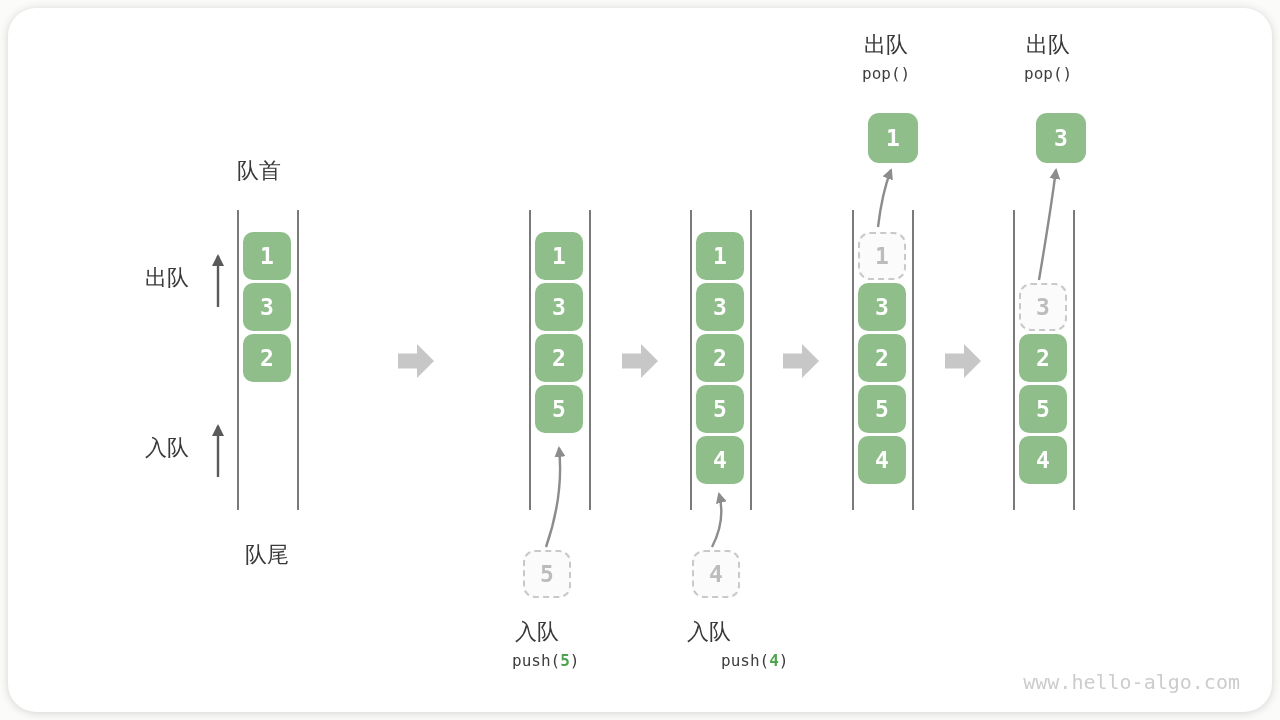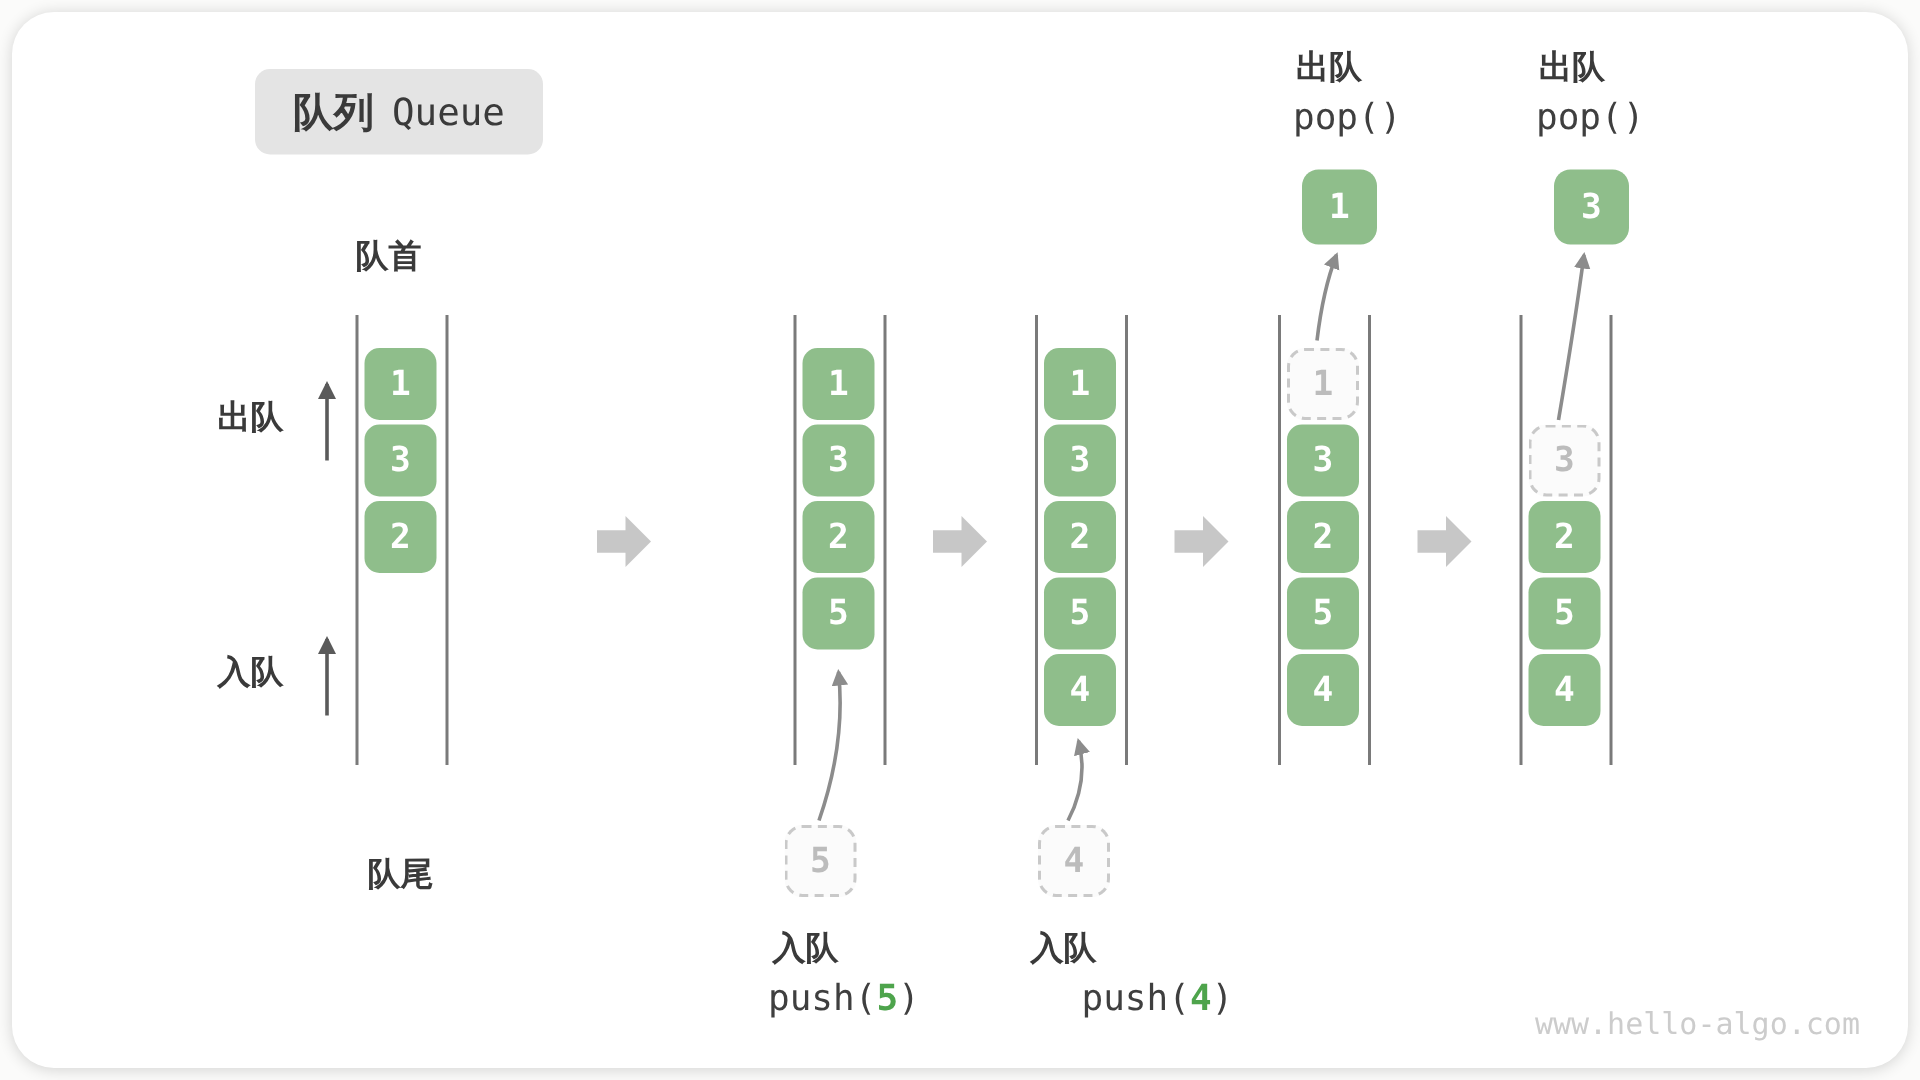--- a/index.html
+++ b/index.html
@@ -20,26 +20,26 @@
     box-shadow:0 1px 10px rgba(0,0,0,0.16);
   }
   .title-box{
     position:absolute;left:170px;top:46px;width:192px;height:57px;
     background:#e4e4e4;border-radius:10px;
     display:flex;align-items:center;justify-content:center;gap:12px;
   }
   .title-zh{font-weight:bold;font-size:27px;color:var(--ink);}
   .title-en{font-family:"DejaVu Sans Mono",monospace;font-size:25px;color:var(--ink);}
   .zh-label{
-    position:absolute;font-weight:bold;font-size:22px;color:var(--ink);
+    position:absolute;font-weight:normal;font-size:22px;color:var(--ink);
     white-space:nowrap;
   }
   .code{
     position:absolute;font-family:"DejaVu Sans Mono",monospace;
-    font-size:24px;color:#3f3f3f;white-space:nowrap;
+    font-size:16px;color:#3f3f3f;white-space:nowrap;
   }
   .code .arg{color:var(--code-green);font-weight:bold;}
   .wall{position:absolute;top:210px;height:300px;width:2px;background:#7a7a7a;}
   .qbox{
     position:absolute;width:48px;height:48px;border-radius:10px;
     background:var(--box-green);color:#ffffff;
     font-family:"DejaVu Sans Mono",monospace;font-weight:bold;font-size:23px;
     display:flex;align-items:center;justify-content:center;
   }
   .qbox.ghost{
@@ -52,27 +52,23 @@
     font-family:"DejaVu Sans Mono",monospace;font-size:20px;color:#cccccc;
   }
   svg.overlay{position:absolute;left:0;top:0;width:1280px;height:720px;pointer-events:none;}
 </style>
 </head>
 <body>
 
 <div class="canvas">
   <div class="card"></div>
 
-  <div class="title-box">
-    <span class="title-zh">队列</span>
-    <span class="title-en">Queue</span>
-  </div>
 
   <div class="zh-label" style="left:237px;top:156px;width:60px;text-align:left;">队首</div>
-  <div class="zh-label" style="left:237px;top:568px;width:60px;text-align:center;">队尾</div>
+  <div class="zh-label" style="left:237px;top:540px;width:60px;text-align:center;">队尾</div>
   <div class="zh-label" style="left:145px;top:263px;">出队</div>
   <div class="zh-label" style="left:145px;top:433px;">入队</div>
 
   <div class="wall" style="left:237px;"></div>
   <div class="wall" style="left:297px;"></div>
   <div class="qbox" style="left:243px;top:232px;">1</div>
   <div class="qbox" style="left:243px;top:283px;">3</div>
   <div class="qbox" style="left:243px;top:334px;">2</div>
 
   <div class="wall" style="left:529px;"></div>

